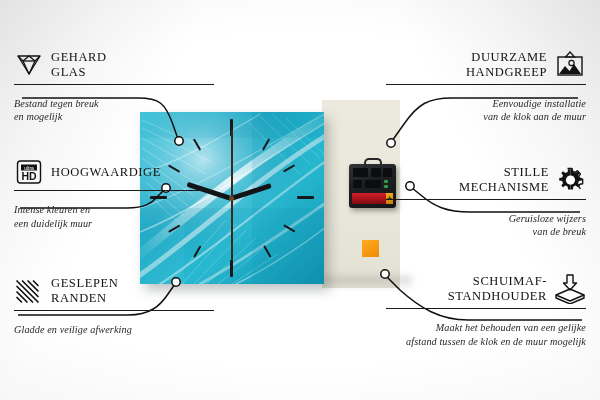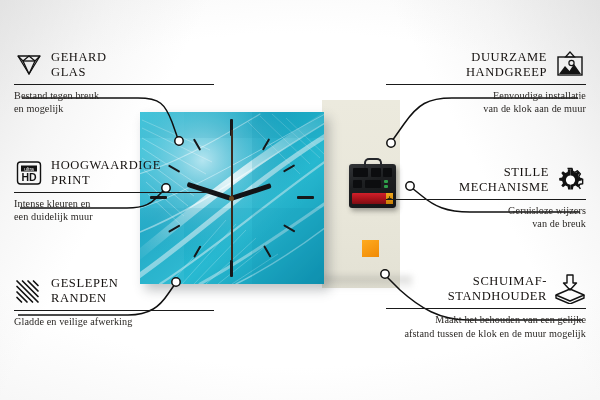--- a/index.html
+++ b/index.html
@@ -25,22 +25,23 @@
   .feature{position:absolute;width:200px;}
   .feature .head{display:flex;align-items:center;gap:7px;}
   .feature .titles{
     font-weight:normal;letter-spacing:.6px;line-height:1.18;
     font-size:12.5px;color:#14100e;text-transform:uppercase;
   }
   .feature .rule{
     height:0;border-top:1.4px solid #1a1a1a;margin-top:4px;
   }
   .feature .desc{
-    font-size:10.2px;color:#2a2724;line-height:1.35;margin-top:4px;
+    font-size:10.2px;color:#2a2724;line-height:1.35;margin-top:12px;
     letter-spacing:.1px;
+    font-style:italic;
   }
   .icon{flex:0 0 auto;display:block;}
 
   .left{left:14px;text-align:left;}
   .left .head{flex-direction:row;}
   .left .titles{text-align:left;}
   .left .desc{text-align:left;}
 
   .right{right:14px;text-align:right;}
   .right .head{flex-direction:row;justify-content:flex-end;}
@@ -290,21 +291,20 @@
   <div class="feature left" id="f-print">
     <div class="head">
       <svg class="icon" width="30" height="28" viewBox="0 0 30 28">
         <rect x="3.5" y="3" width="23" height="22" rx="3" fill="none" stroke="#121212" stroke-width="1.4"></rect>
         <rect x="7" y="6.5" width="16" height="6" fill="#121212"></rect>
         <text x="15" y="11.6" font-family="Liberation Sans, sans-serif" font-size="5" fill="#ffffff" text-anchor="middle">ultra</text>
         <text x="15" y="22" font-family="Liberation Sans, sans-serif" font-size="10.5" font-weight="bold" fill="#121212" text-anchor="middle">HD</text>
       </svg>
       <div class="titles">
         <div>HOOGWAARDIGE</div>
-        <div>PRINT</div>
       </div>
     </div>
     <div class="rule"></div>
     <div class="desc">
       <div>Intense kleuren en</div>
       <div>een duidelijk muur</div>
     </div>
   </div>
 
   <div class="feature left" id="f-edges">

